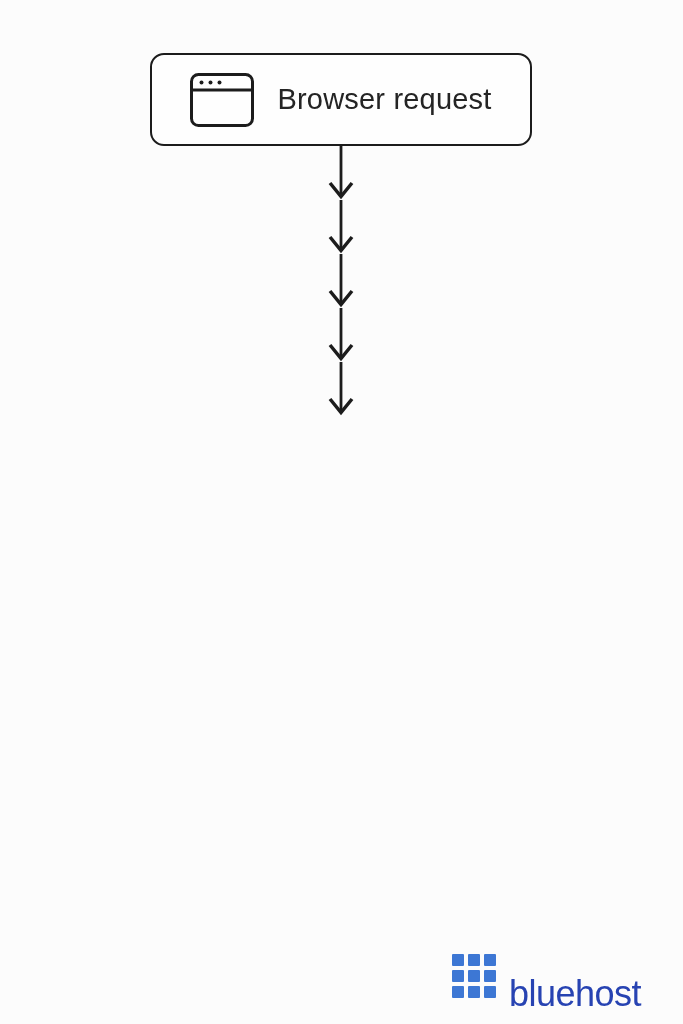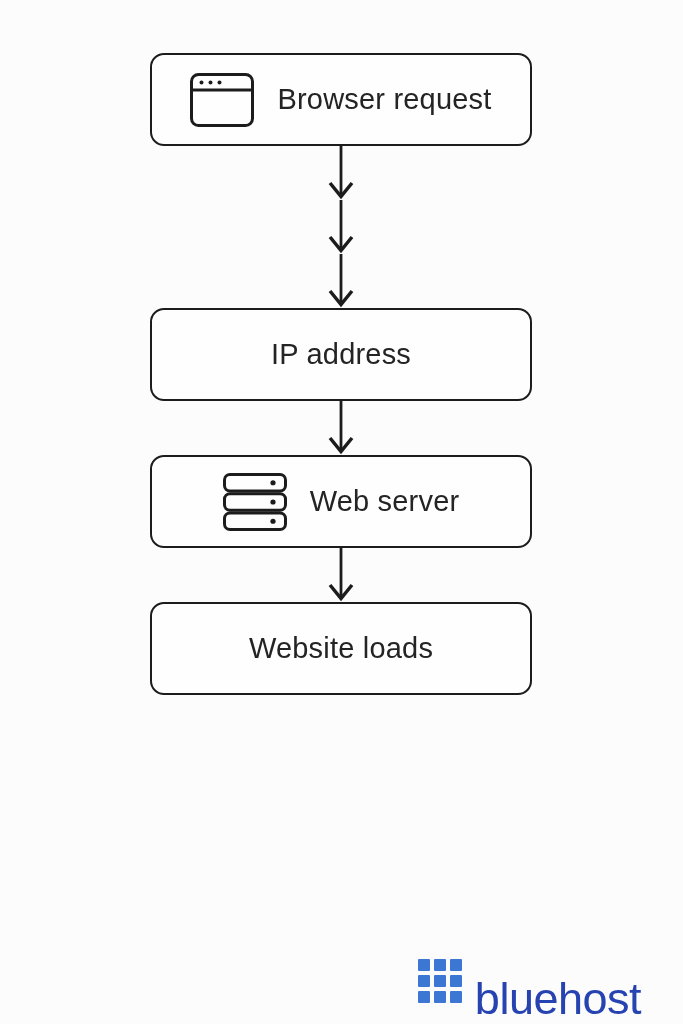--- a/index.html
+++ b/index.html
@@ -74,21 +74,21 @@
   }
 
   .logo-grid .sq {
     width: 12px;
     height: 12px;
     border-radius: 1px;
     background: var(--brand-icon, #3d77d4);
   }
 
   .logo-text {
-    font-size: 45px;
+    font-size: 36px;
     line-height: 1;
     color: var(--brand-text, #2743b2);
     letter-spacing: -0.5px;
     padding-bottom: 4px;
     margin-top: 40px;
   }
 </style>
 </head>
 <body>
 
@@ -119,51 +119,32 @@
       <line x1="17" y1="0" x2="17" y2="48" stroke="currentColor" stroke-width="2.8"></line>
       <path d="M6 37 L17 50.5 L28 37" stroke="currentColor" stroke-width="3.5" stroke-linejoin="miter"></path>
     </svg>
 
 
     <svg class="arrow" viewBox="0 0 34 54" fill="none">
       <line x1="17" y1="0" x2="17" y2="48" stroke="currentColor" stroke-width="2.8"></line>
       <path d="M6 37 L17 50.5 L28 37" stroke="currentColor" stroke-width="3.5" stroke-linejoin="miter"></path>
     </svg>
 
-    <div class="node">
-      <span class="label">IP address</span>
-    </div>
 
     <svg class="arrow" viewBox="0 0 34 54" fill="none">
       <line x1="17" y1="0" x2="17" y2="48" stroke="currentColor" stroke-width="2.8"></line>
       <path d="M6 37 L17 50.5 L28 37" stroke="currentColor" stroke-width="3.5" stroke-linejoin="miter"></path>
     </svg>
 
-    <div class="node">
-      <span class="icon">
-        <svg width="64" height="58" viewBox="0 0 64 58" fill="none">
-          <rect x="1.5" y="1.5" width="61" height="16.5" rx="5.5" stroke="currentColor" stroke-width="3"></rect>
-          <rect x="1.5" y="20.75" width="61" height="16.5" rx="5.5" stroke="currentColor" stroke-width="3"></rect>
-          <rect x="1.5" y="40" width="61" height="16.5" rx="5.5" stroke="currentColor" stroke-width="3"></rect>
-          <circle cx="50" cy="9.75" r="2.6" fill="currentColor"></circle>
-          <circle cx="50" cy="29" r="2.6" fill="currentColor"></circle>
-          <circle cx="50" cy="48.25" r="2.6" fill="currentColor"></circle>
-        </svg>
-      </span>
-      <span class="label">Web server</span>
-    </div>
 
     <svg class="arrow" viewBox="0 0 34 54" fill="none">
       <line x1="17" y1="0" x2="17" y2="48" stroke="currentColor" stroke-width="2.8"></line>
       <path d="M6 37 L17 50.5 L28 37" stroke="currentColor" stroke-width="3.5" stroke-linejoin="miter"></path>
     </svg>
 
-    <div class="node">
-      <span class="label">Website loads</span>
-    </div>
 
   </div>
 
   <div class="logo">
     <div class="logo-grid">
       <span class="sq"></span>
       <span class="sq"></span>
       <span class="sq"></span>
       <span class="sq"></span>
       <span class="sq"></span>

